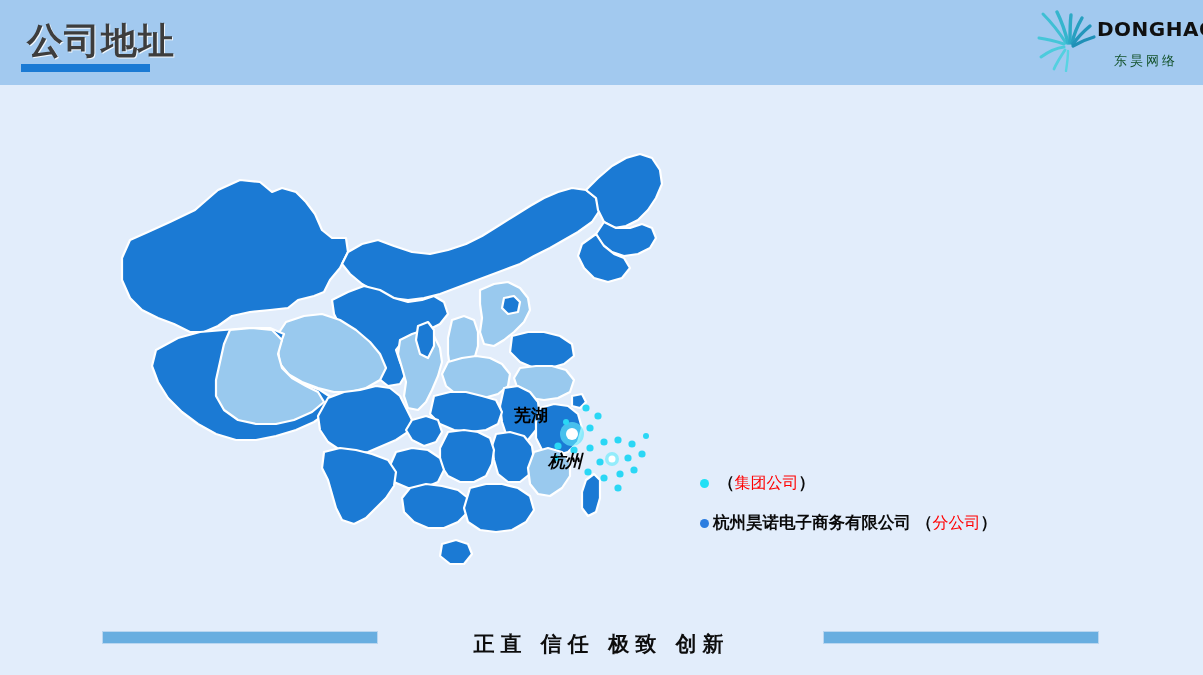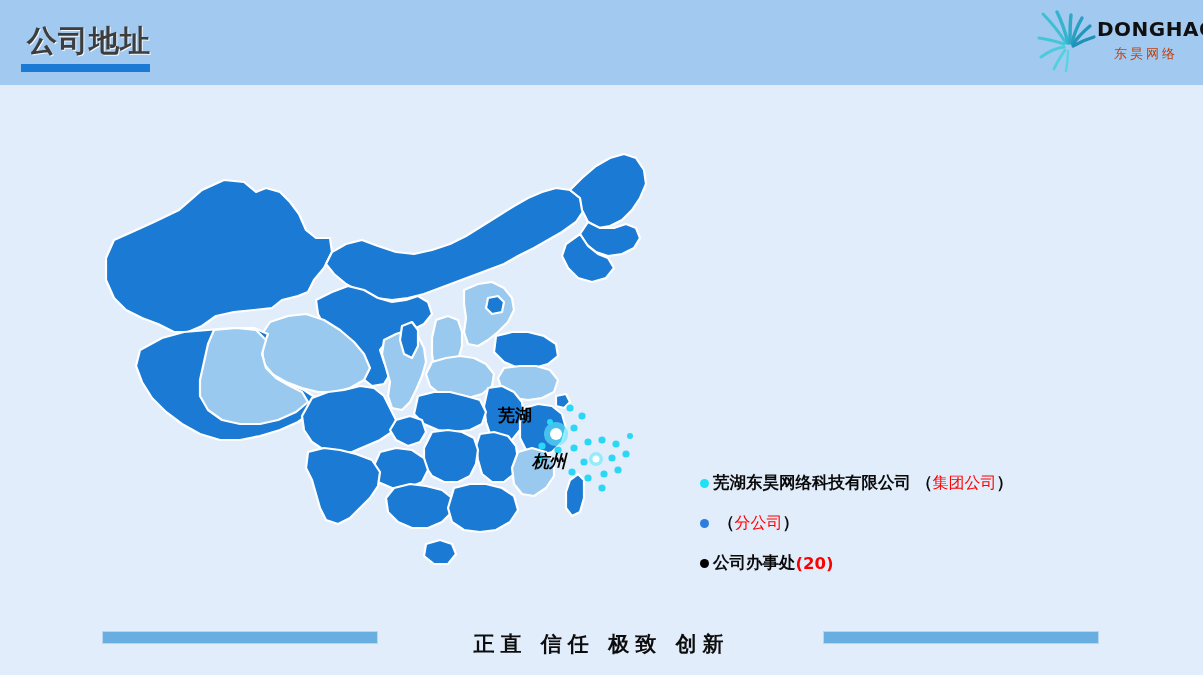--- a/index.html
+++ b/index.html
@@ -20,21 +20,21 @@
     position: absolute;
     left: 0; top: 0;
     width: 1203px;
     height: 85px;
     background: #a2c9ef;
   }
   #page-title {
     position: absolute;
     left: 27px;
     top: 22px;
-    font-size: 30px;
+    font-size: 36px;
     font-weight: bold;
     color: #3d3d3d;
     letter-spacing: 1px;
     text-shadow: 1px 1px 0 rgba(255,255,255,0.85);
     line-height: 38px;
   }
   #title-underline {
     position: absolute;
     left: 21px;
     top: 64px;
@@ -65,30 +65,30 @@
   }
   #logo-name-en {
     font-size: 20px;
     font-weight: bold;
     color: #101010;
     letter-spacing: 0.5px;
     line-height: 23px;
   }
   #logo-name-cn {
     font-size: 13px;
-    color: #c2410c;
+    color: #14532d;
     letter-spacing: 3px;
     line-height: 18px;
-    margin-top: 4px;
+    margin-top: 11px;
   }
 
   
   #map-area {
     position: absolute;
-    left: 84px;
+    left: 100px;
     top: 140px;
     width: 600px;
     height: 470px;
   }
   #china-map { display: block; }
 
   .map-label {
     position: absolute;
     font-size: 17px;
     font-weight: bold;
@@ -294,36 +294,31 @@
   </svg>
 
   <div class="map-label" id="label-wuhu">芜湖</div>
   <div class="map-label" id="label-hangzhou">杭州</div>
 </div>
 
 <div id="legend">
 
   <div class="legend-row">
     <span class="legend-dot" style="background:#21e0f5"></span>
-    <span class="legend-main">芜湖东昊网络科技有限公司</span>
     <span class="legend-paren">（</span>
     <span class="legend-accent">集团公司</span>
     <span class="legend-paren" style="margin-left:0">）</span>
   </div>
 
   <div class="legend-row">
     <span class="legend-dot" style="background:#2b7de0"></span>
+    <span class="legend-main">杭州昊诺电子商务有限公司</span>
     <span class="legend-paren">（</span>
     <span class="legend-accent">分公司</span>
     <span class="legend-paren" style="margin-left:0">）</span>
   </div>
 
-  <div class="legend-row">
-    <span class="legend-dot" style="background:#000000"></span>
-    <span class="legend-main">公司办事处</span>
-    <span class="legend-count">(20)</span>
-  </div>
 
 </div>
 
 <div class="footer-bar" id="footer-bar-left"></div>
 <div id="footer-slogan">正直  信任  极致  创新</div>
 <div class="footer-bar" id="footer-bar-right"></div>
 
 </body></html>

